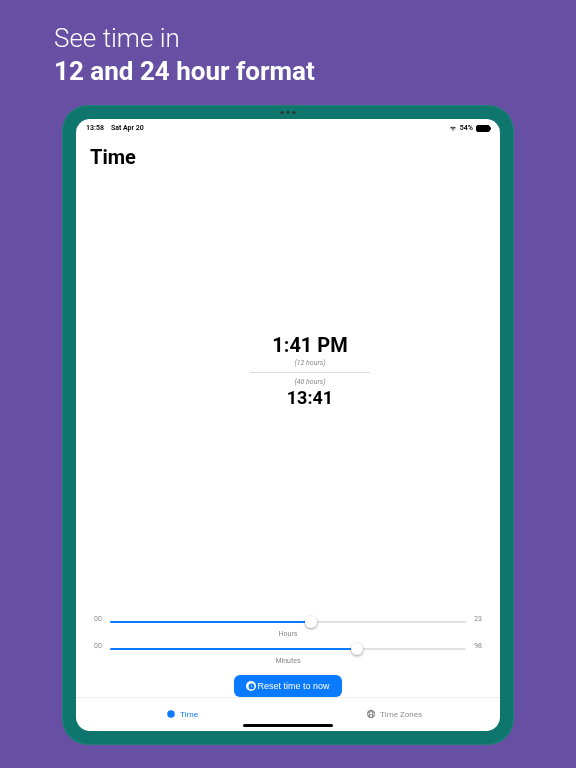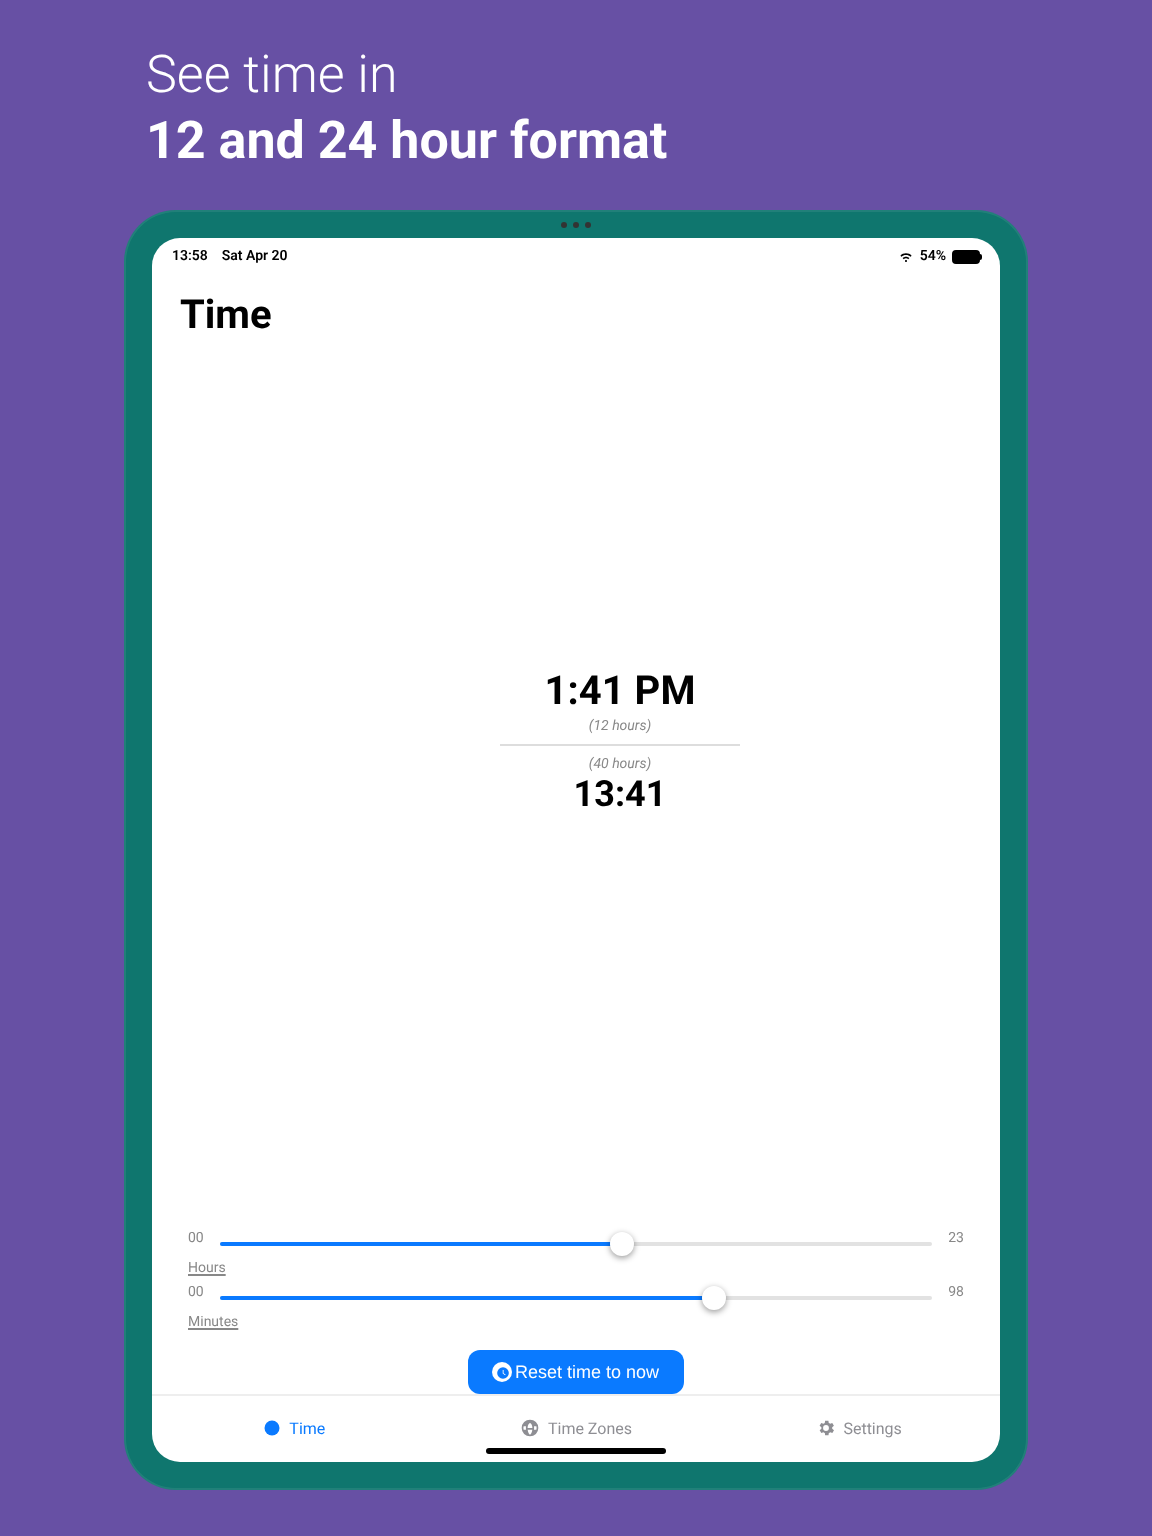--- a/index.html
+++ b/index.html
@@ -9,21 +9,21 @@
     font-family: -apple-system, BlinkMacSystemFont, "Segoe UI", Roboto, Helvetica, Arial, sans-serif;
     display: flex;
     flex-direction: column;
     align-items: center;
     overflow: hidden;
   }
   .promo-text {
     color: #fff;
     font-size: 26px;
     line-height: 1.25;
-    padding: 22px 0 18px 73px;
+    padding: 22px 0 18px 54px;
     align-self: flex-start;
     font-weight: 300;
   }
   .promo-text strong { font-weight: 700; }
 
   
   .device {
     width: 452px;
     height: 640px;
     background: #0f766e;
@@ -109,21 +109,21 @@
   }
   .track-fill {
     position:absolute; left:0; height:2px; background:#0a7aff; border-radius:2px;
   }
   .thumb {
     position:absolute; width:12px; height:12px; background:#fff; border-radius:50%;
     box-shadow:0 1px 3px rgba(0,0,0,.4);
     top:1px; transform:translateX(-50%);
   }
   .slider-label {
-    font-size:7px; color:#888; margin:1px 0 4px;text-decoration:underline;
+    text-align:center; font-size:7px; color:#888; margin:1px 0 4px;
   }
 
   .reset-btn {
     margin: 10px auto 0;
     background:#0a7aff; color:#fff;
     border:none; border-radius:6px;
     font-size:9px; font-weight:500;
     padding:6px 12px;
     display:flex; align-items:center; gap:1px;
     cursor:pointer;
@@ -239,25 +239,17 @@
         <span>Time</span>
       </div>
       <div class="tab">
         <span>
           <svg viewBox="0 0 24 24" fill="currentColor">
               <path d="M12 2a10 10 0 100 20 10 10 0 000-20zm0 18c-.9 0-2.4-2.6-2.8-6h5.6c-.4 3.4-1.9 6-2.8 6zm-2.9-8c.1-3.2 1.5-6 2.9-6s2.8 2.8 2.9 6H9.1zM4.1 12c0-.7.1-1.3.3-2h2.8c-.1.6-.1 1.3-.1 2s0 1.4.1 2H4.4c-.2-.7-.3-1.3-.3-2zm12.7-2h2.8c.2.7.3 1.3.3 2s-.1 1.3-.3 2h-2.8c.1-.6.1-1.3.1-2s0-1.4-.1-2z"></path>
             </svg>
         </span>
         <span>Time Zones</span>
       </div>
-      <div class="tab">
-        <span>
-          <svg viewBox="0 0 24 24" fill="currentColor">
-              <path d="M19.4 13l.1-1-.1-1 2.1-1.6-2-3.5-2.5 1a7 7 0 00-1.7-1l-.4-2.6h-4l-.4 2.6c-.6.3-1.2.6-1.7 1l-2.5-1-2 3.5L6.5 11l-.1 1 .1 1-2.1 1.6 2 3.5 2.5-1c.5.4 1.1.7 1.7 1l.4 2.6h4l.4-2.6c.6-.3 1.2-.6 1.7-1l2.5 1 2-3.5L19.4 13zM12 15.5A3.5 3.5 0 1112 8.5a3.5 3.5 0 010 7z"></path>
-            </svg>
-        </span>
-        <span>Settings</span>
-      </div>
     </div>
 
     <div class="home-indicator"></div>
   </div>
 </div>
 
 </body></html>

